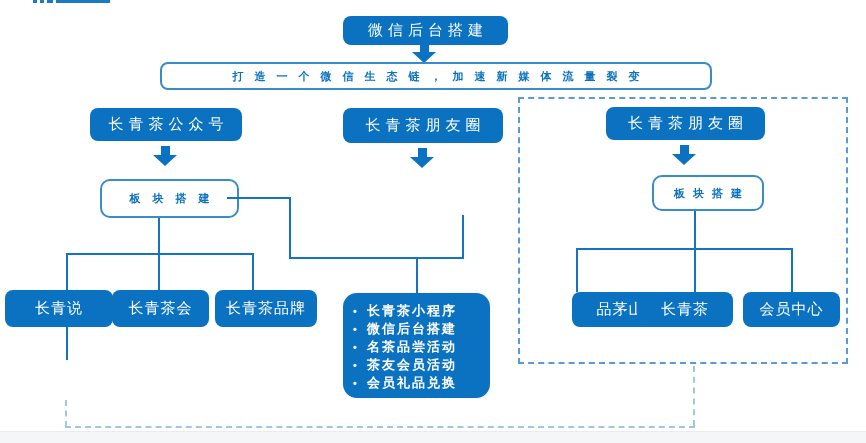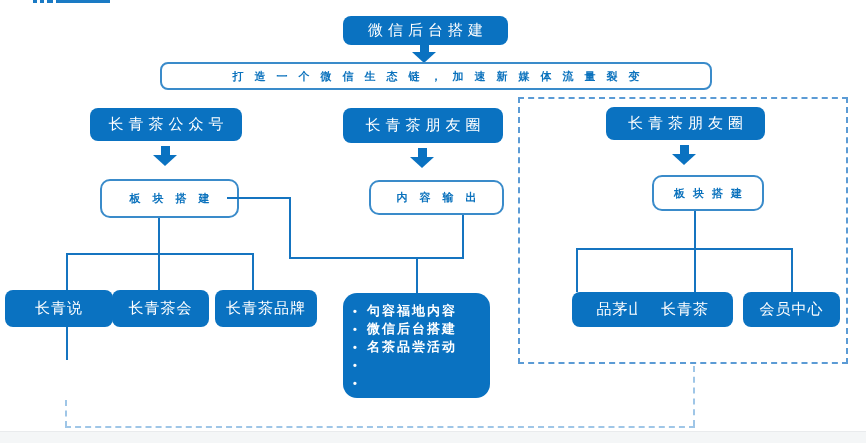--- a/index.html
+++ b/index.html
@@ -101,21 +101,20 @@
   </div>
 
   <div class="blue-node ls5" style="left:606px;top:107px;width:159px;height:33px;">长青茶朋友圈</div>
   <div class="arrow" style="left:672px;top:145px;">
     <div class="arrow-stem" style="height:9px;"></div>
       <div class="arrow-head"></div>
   </div>
 
   <div class="white-node ls12" style="left:88px;top:179px;width:139px;height:39px;">板块搭建</div>
 
-  <div class="white-node ls12" style="left:357px;top:180px;width:135px;height:35px;">内容输出</div>
 
   <div class="white-node ls8" style="left:640px;top:175px;width:112px;height:36px;">板块搭建</div>
 
   <div class="vline" style="left:158px;top:218px;height:72px;"></div>
   <div class="hline" style="left:66px;top:253px;width:188px;"></div>
   <div class="vline" style="left:66px;top:253px;height:37px;"></div>
   <div class="vline" style="left:252px;top:253px;height:37px;"></div>
 
   <div class="hline" style="left:227px;top:197px;width:64px;"></div>
   <div class="vline" style="left:289px;top:197px;height:62px;"></div>
@@ -130,35 +129,37 @@
 
   <div class="vline" style="left:66px;top:327px;height:33px;"></div>
 
   <div class="blue-node ls1" style="left:5px;top:290px;width:108px;height:37px;">长青说</div>
   <div class="blue-node ls1" style="left:112px;top:290px;width:97px;height:37px;">长青茶会</div>
   <div class="blue-node ls1" style="left:215px;top:290px;width:102px;height:37px;">长青茶品牌</div>
 
   <div class="bullet-box">
     <div class="bullet-line">
       <span class="bullet-dot">•</span>
-      <span>句容福地内容</span>
+      <span>长青茶小程序</span>
     </div>
     <div class="bullet-line">
       <span class="bullet-dot">•</span>
       <span>微信后台搭建</span>
     </div>
     <div class="bullet-line">
       <span class="bullet-dot">•</span>
       <span>名茶品尝活动</span>
     </div>
     <div class="bullet-line">
       <span class="bullet-dot">•</span>
+      <span>茶友会员活动</span>
     </div>
     <div class="bullet-line">
       <span class="bullet-dot">•</span>
+      <span>会员礼品兑换</span>
     </div>
   </div>
 
   <div class="blue-node ls1" style="left:528px;top:292px;width:97px;height:35px;margin-left:44px;">品茅山</div>
   <div class="blue-node ls1" style="left:743px;top:292px;width:97px;height:35px;">会员中心</div>
   <div class="blue-node ls1" style="left:637px;top:292px;width:96px;height:35px;">长青茶</div>
 
   <div class="dash-v" style="left:65px;top:400px;height:27px;"></div>
   <div class="dash-h" style="left:65px;top:426px;width:630px;"></div>
   <div class="dash-v" style="left:693px;top:366px;height:60px;"></div>

